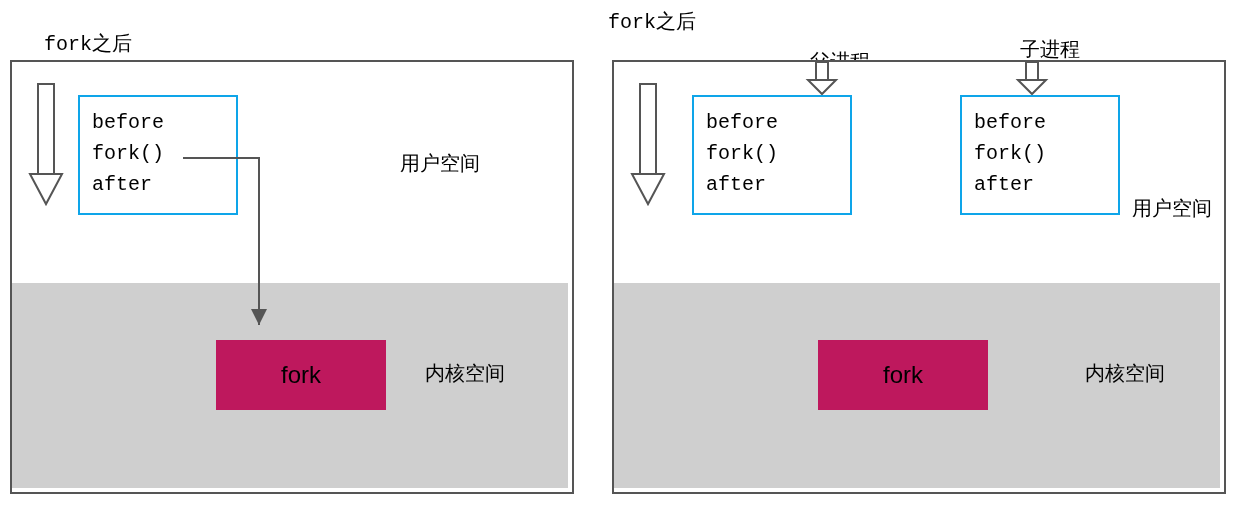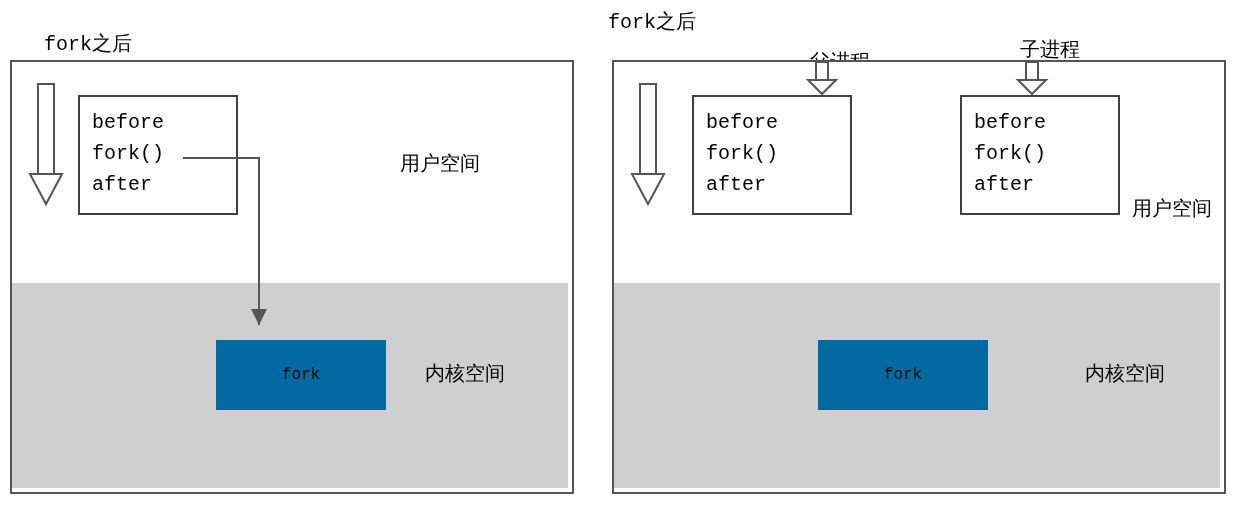--- a/index.html
+++ b/index.html
@@ -24,34 +24,34 @@
     position: absolute;
     border: 2px solid #555;
     background: #fff;
   }
   .kernel-area {
     position: absolute;
     background: #cfcfcf;
   }
   .code-box {
     position: absolute;
-    border: 2px solid #404040;
+    border: 2px solid #0ea5e9;
     background: #fff;
     padding: 10px 12px;
     font-family: "Courier New", monospace;
     font-size: 20px;
     line-height: 1.55;
     box-sizing: border-box;
   }
   .fork-box {
     position: absolute;
-    background: #0369a1;
+    background: #be185d;
     color: #000;
-    font-family: Liberation Mono, monospace;
-    font-size: 16px;
+    font-family: Liberation Sans, sans-serif;
+    font-size: 24px;
     display: flex;
     align-items: center;
     justify-content: center;
   }
   svg.arrow {
     position: absolute;
     overflow: visible;
   }
 </style>
 </head>

